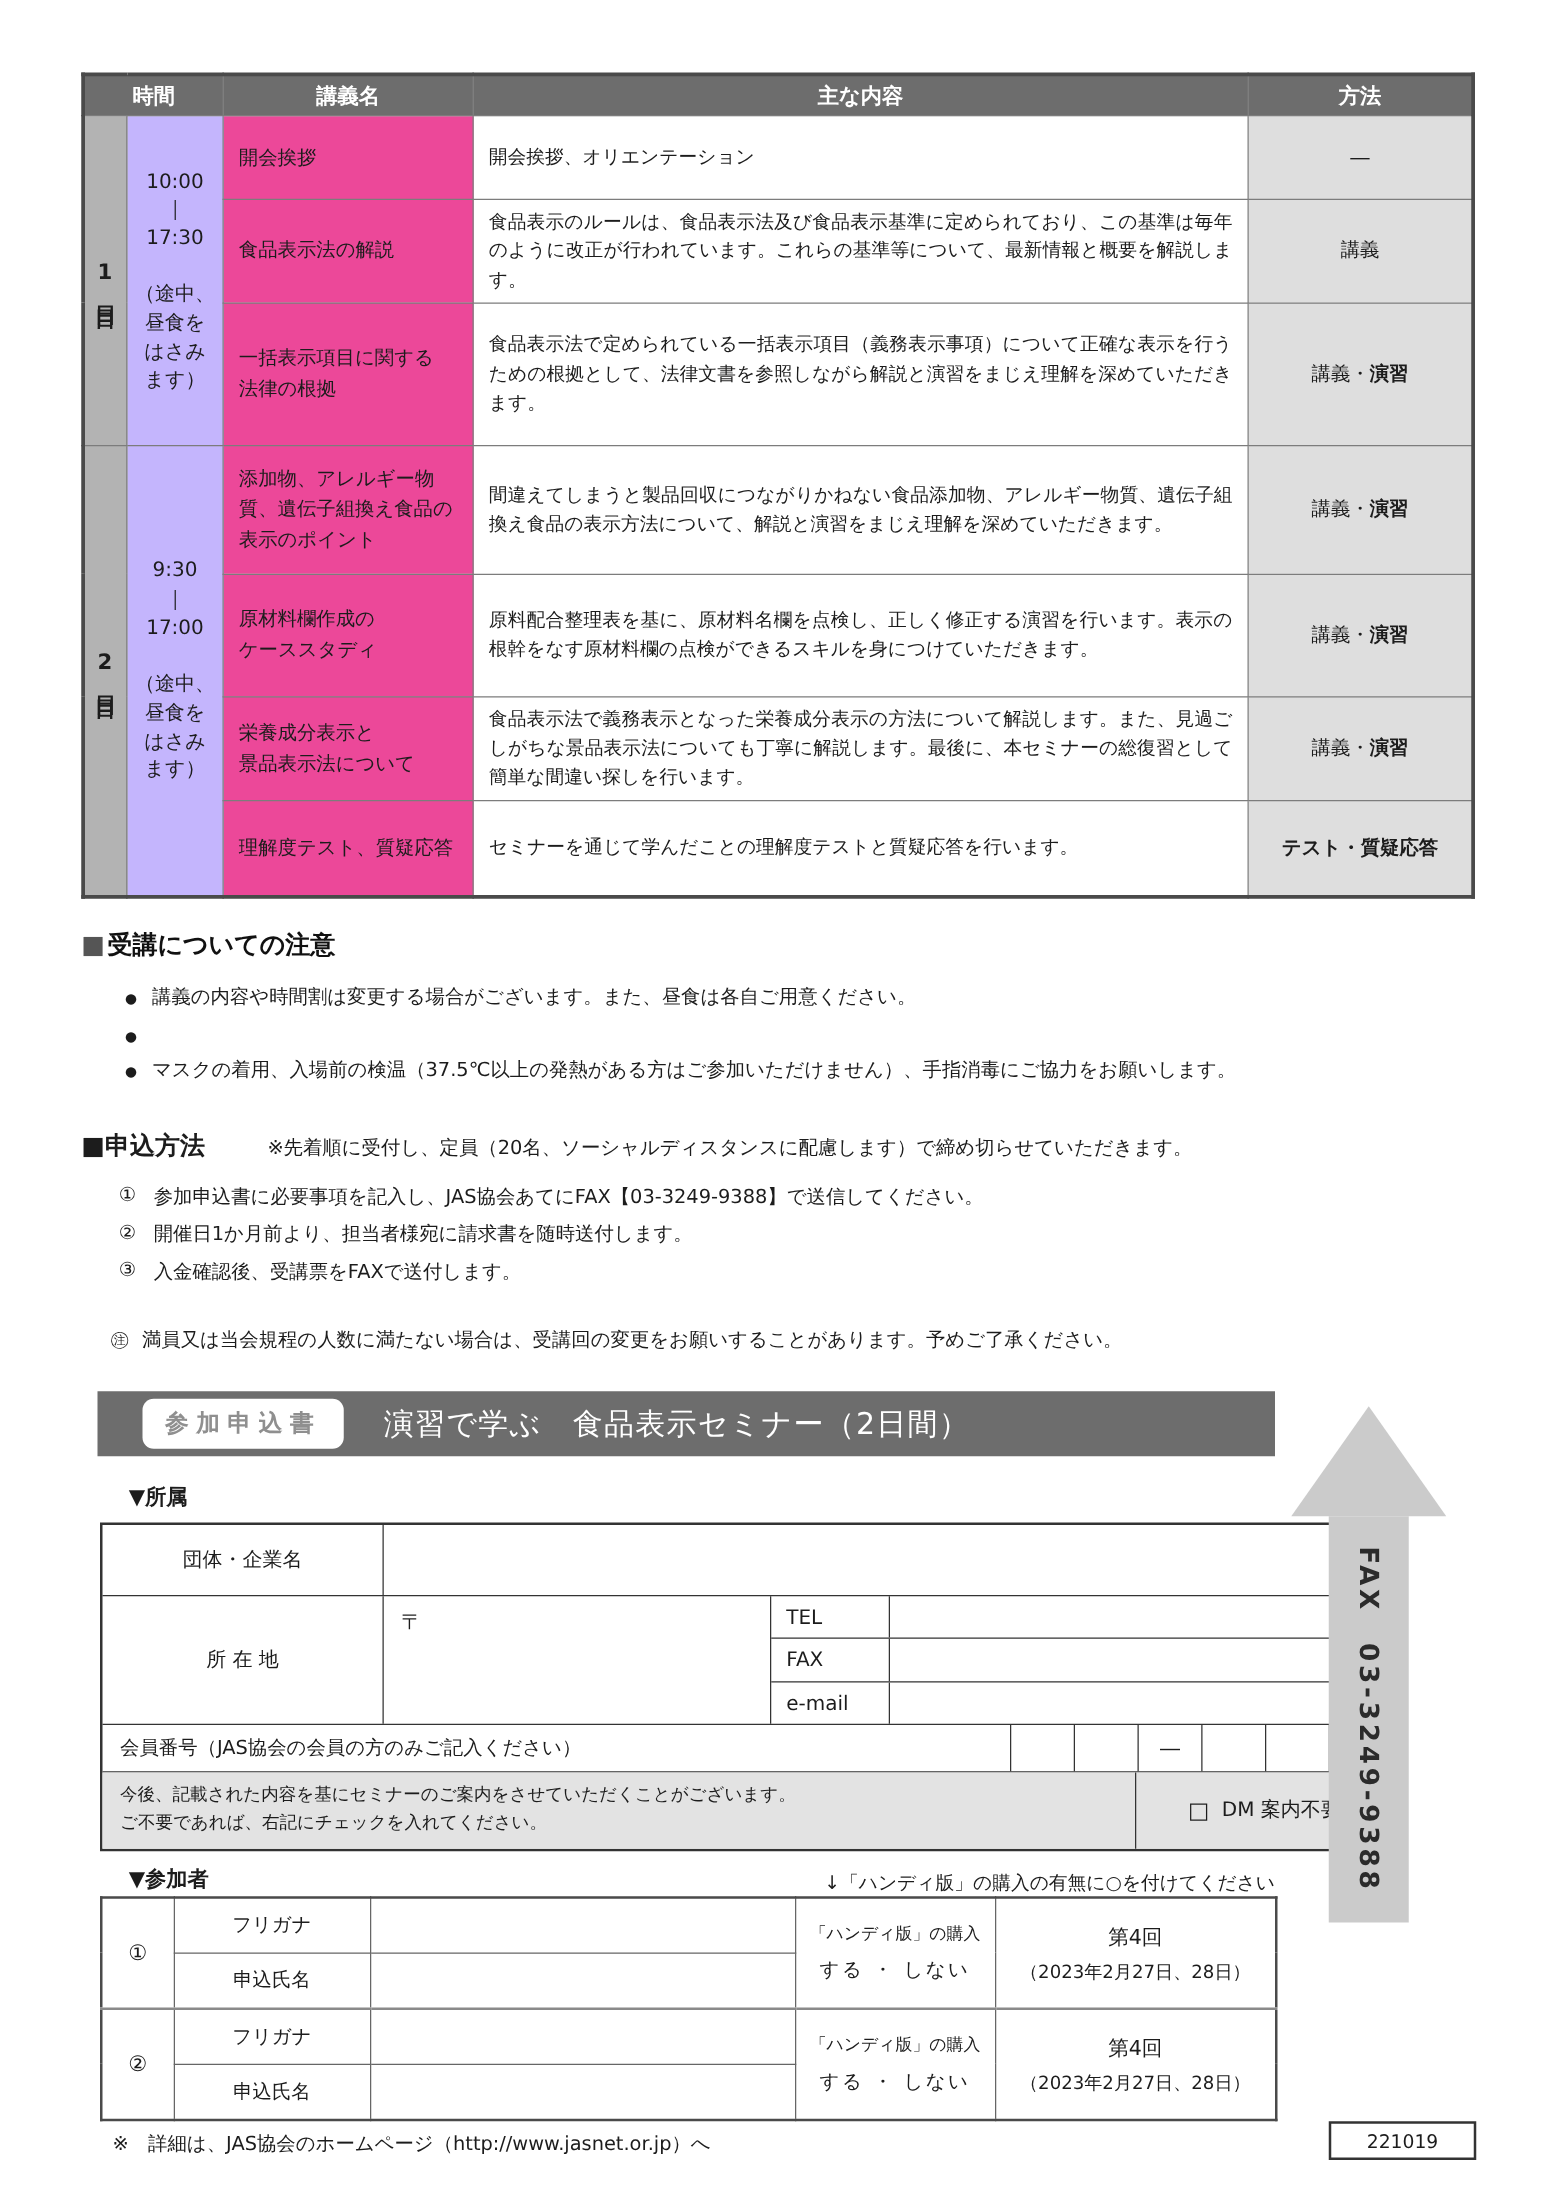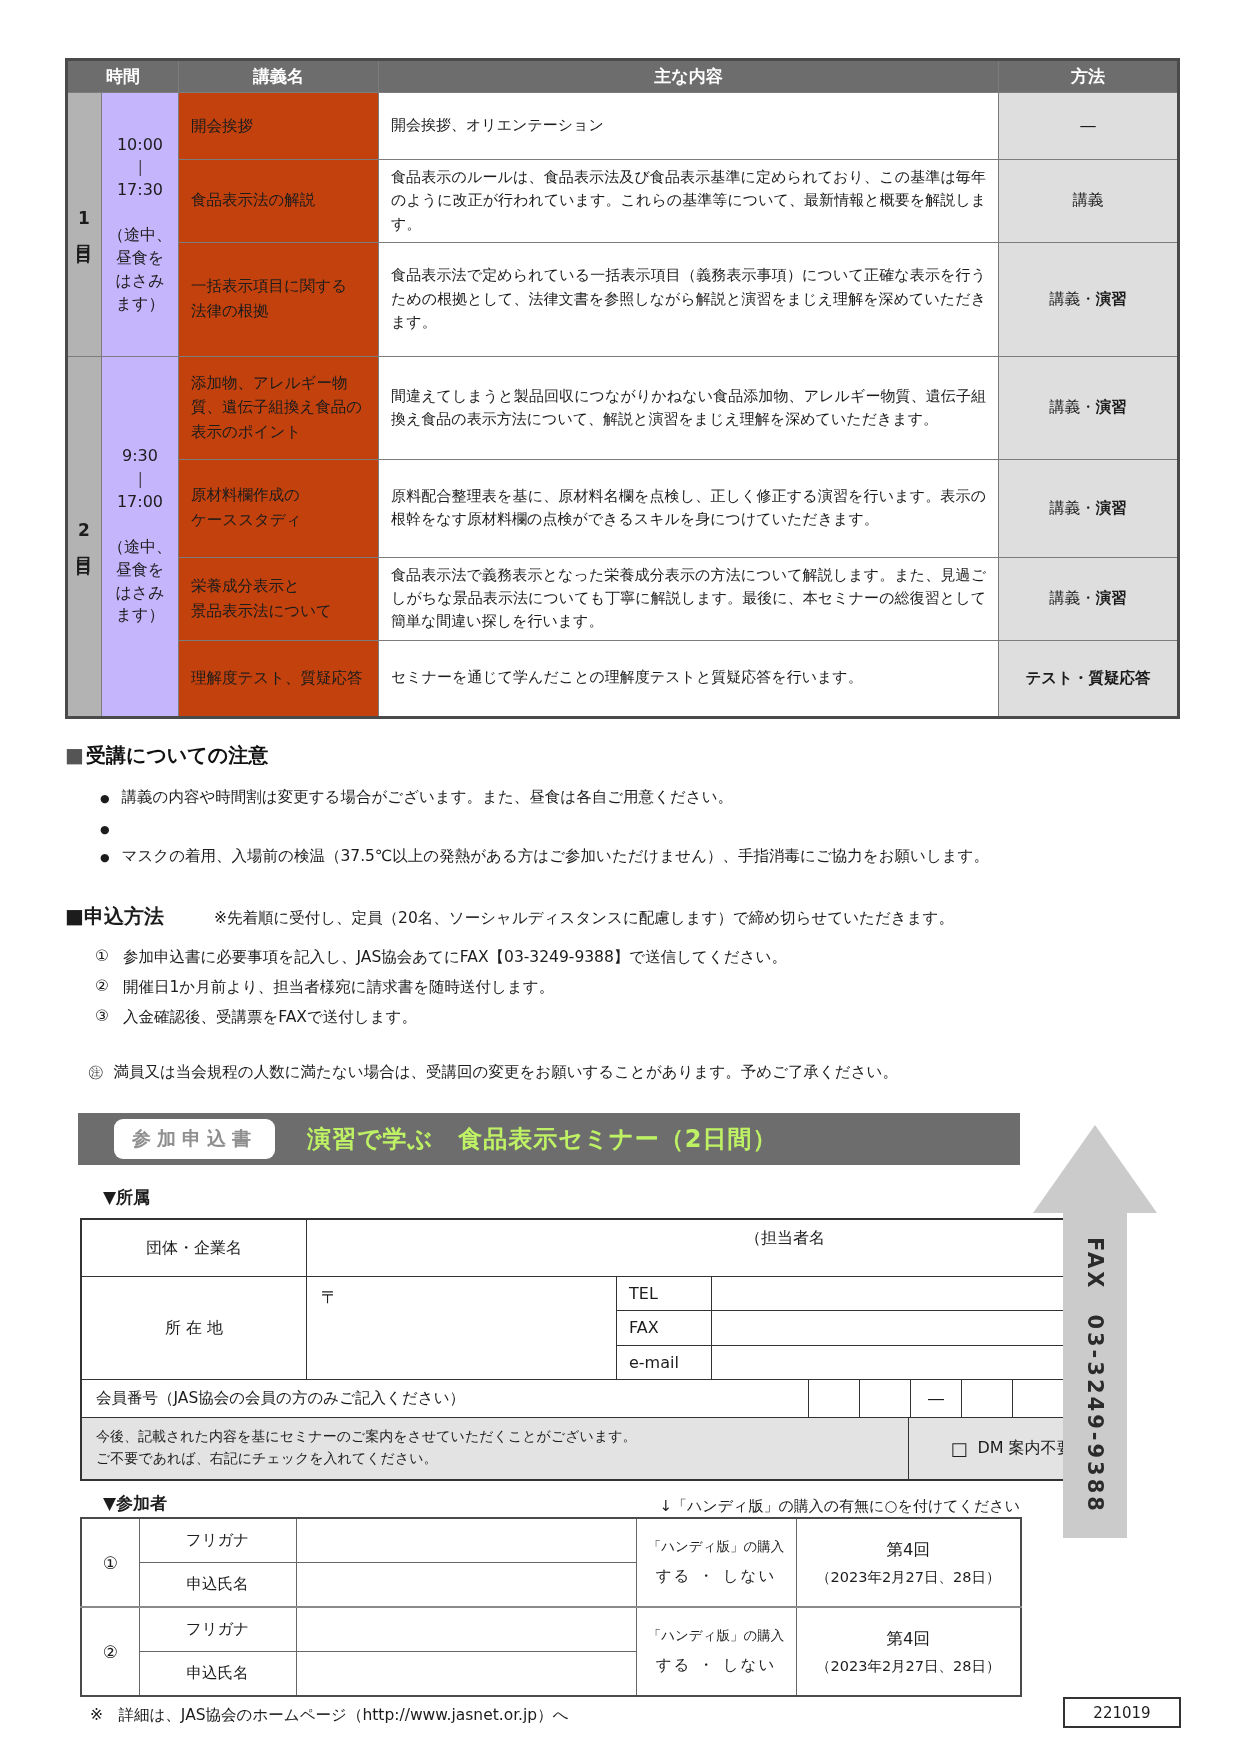--- a/index.html
+++ b/index.html
@@ -11,21 +11,21 @@
 
   
   table.schedule { position:absolute; left:65px; top:58px; width:1112px;
     border-collapse:collapse; table-layout:fixed; border:3px solid #4a4a4a; }
   .schedule th, .schedule td { border:1.5px solid #7c7c7c; vertical-align:middle; }
   .schedule th { background:#6d6d6d; color:#fff; font-size:17px; font-weight:bold; text-align:center; }
   td.day { background:#b3b3b3; text-align:center; }
   td.day span { display:inline-block; writing-mode:vertical-rl; text-orientation:upright;
     font-weight:bold; font-size:17px; letter-spacing:3px; }
   td.time { background:#c4b5fd; font-size:16px; text-align:center; white-space:pre-line; line-height:1.42; }
-  td.lect { background:#c2410c; font-size:15.5px; padding:6px 0 6px 12px; white-space:pre-line; line-height:1.6; }
+  td.lect { background:#ec4899; font-size:15.5px; padding:6px 0 6px 12px; white-space:pre-line; line-height:1.6; }
   td.cont { background:#fff; font-size:15px; padding:6px 12px; line-height:1.55; text-align:justify; }
   td.meth { background:#dedede; font-size:15.5px; text-align:center; }
   .m-bold { font-weight:bold; }
 
   
   .sec-header { position:absolute; left:65px; font-size:20px; font-weight:bold; color:#111; }
   .sec-header .sq { color:#555; margin-right:2px; }
   .notes-list { position:absolute; left:100px; top:787px; }
   .note-item { display:flex; align-items:flex-start; font-size:15.5px; margin-bottom:9px; line-height:1.4; }
   .note-item .bullet { font-size:11px; margin:4px 12px 0 0; }
@@ -34,21 +34,21 @@
   .apply-note { font-size:15.5px; color:#1c1c1c; }
   .steps { position:absolute; left:95px; top:947px; }
   .step { display:flex; gap:14px; font-size:15.5px; margin-bottom:9px; }
   .caution { position:absolute; left:88px; top:1062px; display:flex; gap:10px; font-size:15.5px; }
 
   
   .banner { position:absolute; left:78px; top:1113px; width:942px; height:52px;
     background:#6d6d6d; display:flex; align-items:center; }
   .badge { margin-left:36px; background:#fff; border-radius:9px; padding:7px 18px;
     color:#8f8f8f; font-weight:bold; font-size:19px; letter-spacing:6px; }
-  .banner-title { color:#bef264; font-weight:bold; font-size:24px; margin-left:32px; letter-spacing:1px; }
+  .banner-title { color:#ffffff; font-weight:normal; font-size:24px; margin-left:32px; letter-spacing:1px; }
 
   
   .tri-header { position:absolute; font-size:17px; font-weight:bold; }
   .aff-table { position:absolute; left:80px; top:1218px; width:1036px; border:2.5px solid #333; background:#fff; }
   .aff-row1 { display:flex; height:57px; border-bottom:1.5px solid #333; }
   .aff-label { width:225px; border-right:1.5px solid #333; display:flex; align-items:center;
     justify-content:center; font-size:16px; flex:none; }
   .org-cell { flex:1; position:relative; }
   .contact-line { position:absolute; left:438px; right:16px; top:8px; display:flex;
     justify-content:space-between; font-size:16px; }
@@ -223,26 +223,20 @@
 
   <div class="banner">
     <span class="badge">参加申込書</span>
     <span class="banner-title">演習で学ぶ　食品表示セミナー（2日間）</span>
   </div>
 
   <div class="tri-header" style="left:103px; top:1186px;">▼所属</div>
   <div class="aff-table">
     <div class="aff-row1">
       <div class="aff-label">団体・企業名</div>
-      <div class="org-cell">
-        <div class="contact-line">
-          <span>（担当者名</span>
-          <span>）</span>
-        </div>
-      </div>
     </div>
     <div class="aff-row2">
       <div class="aff-label">所 在 地</div>
       <div class="aff-address"><span>〒</span></div>
       <div class="aff-contacts">
         <div class="contact-row">
           <div class="contact-label">TEL</div>
           <div class="contact-value"></div>
         </div>
         <div class="contact-row">

